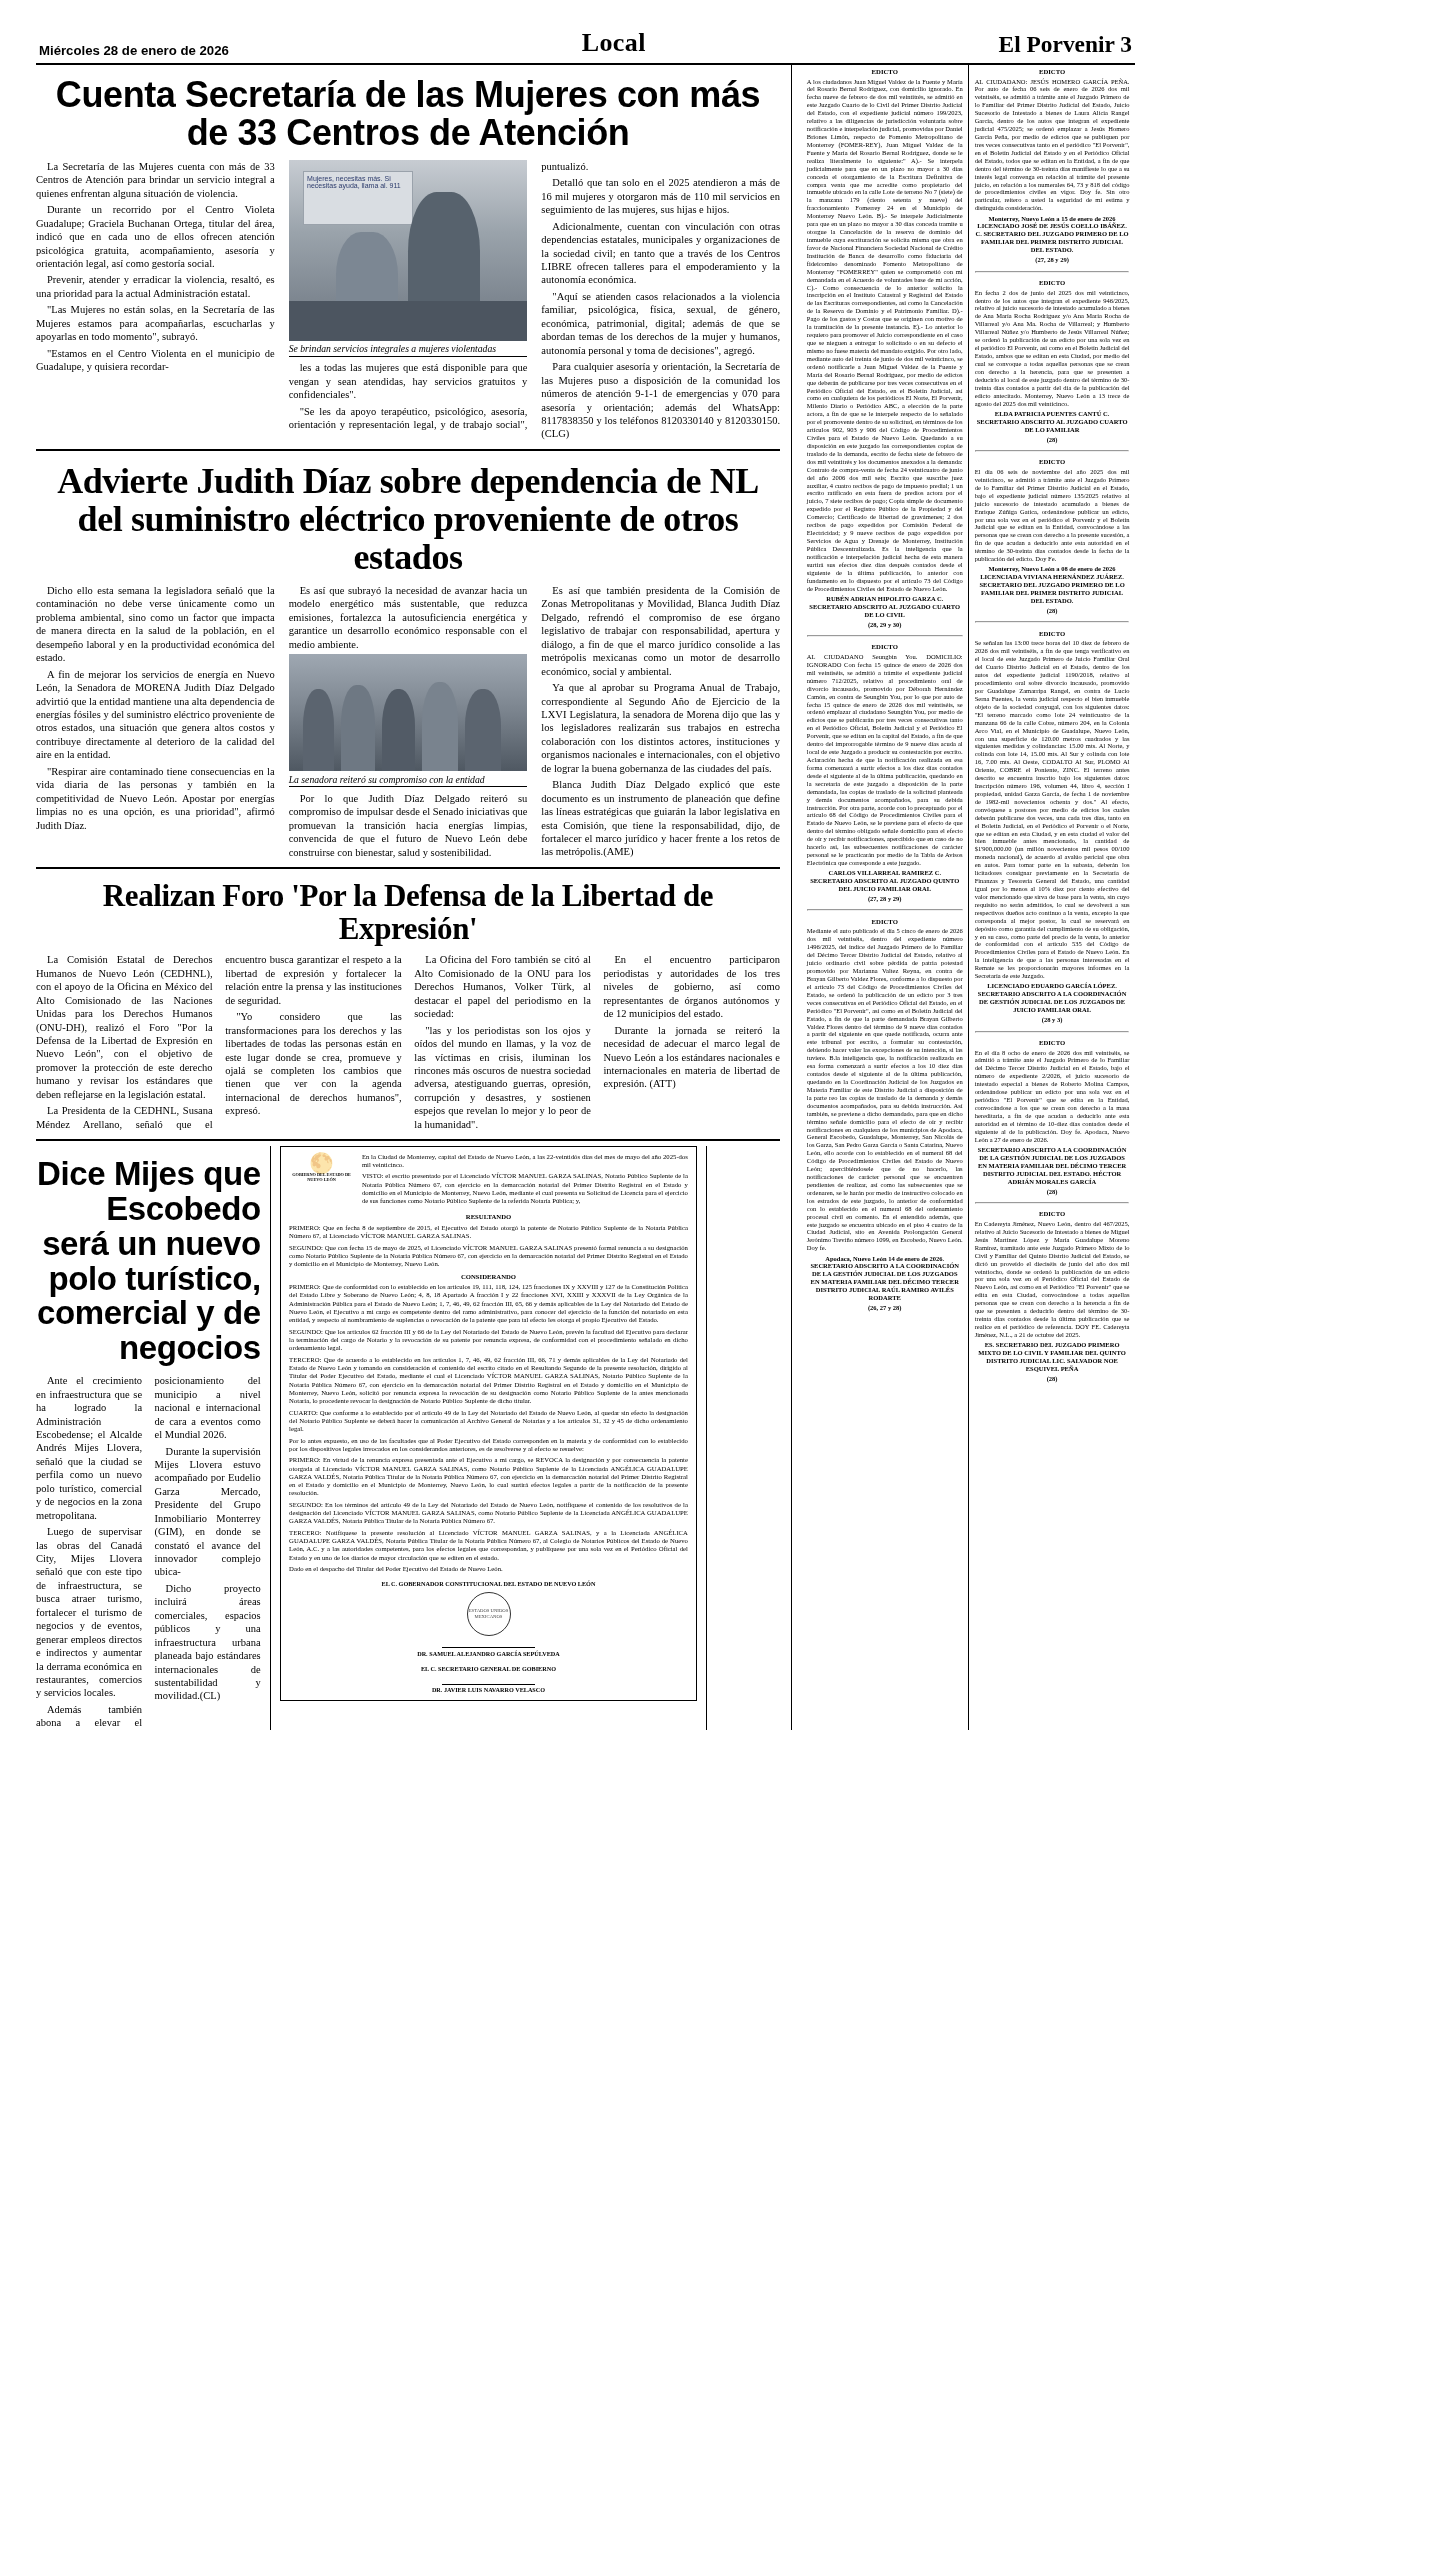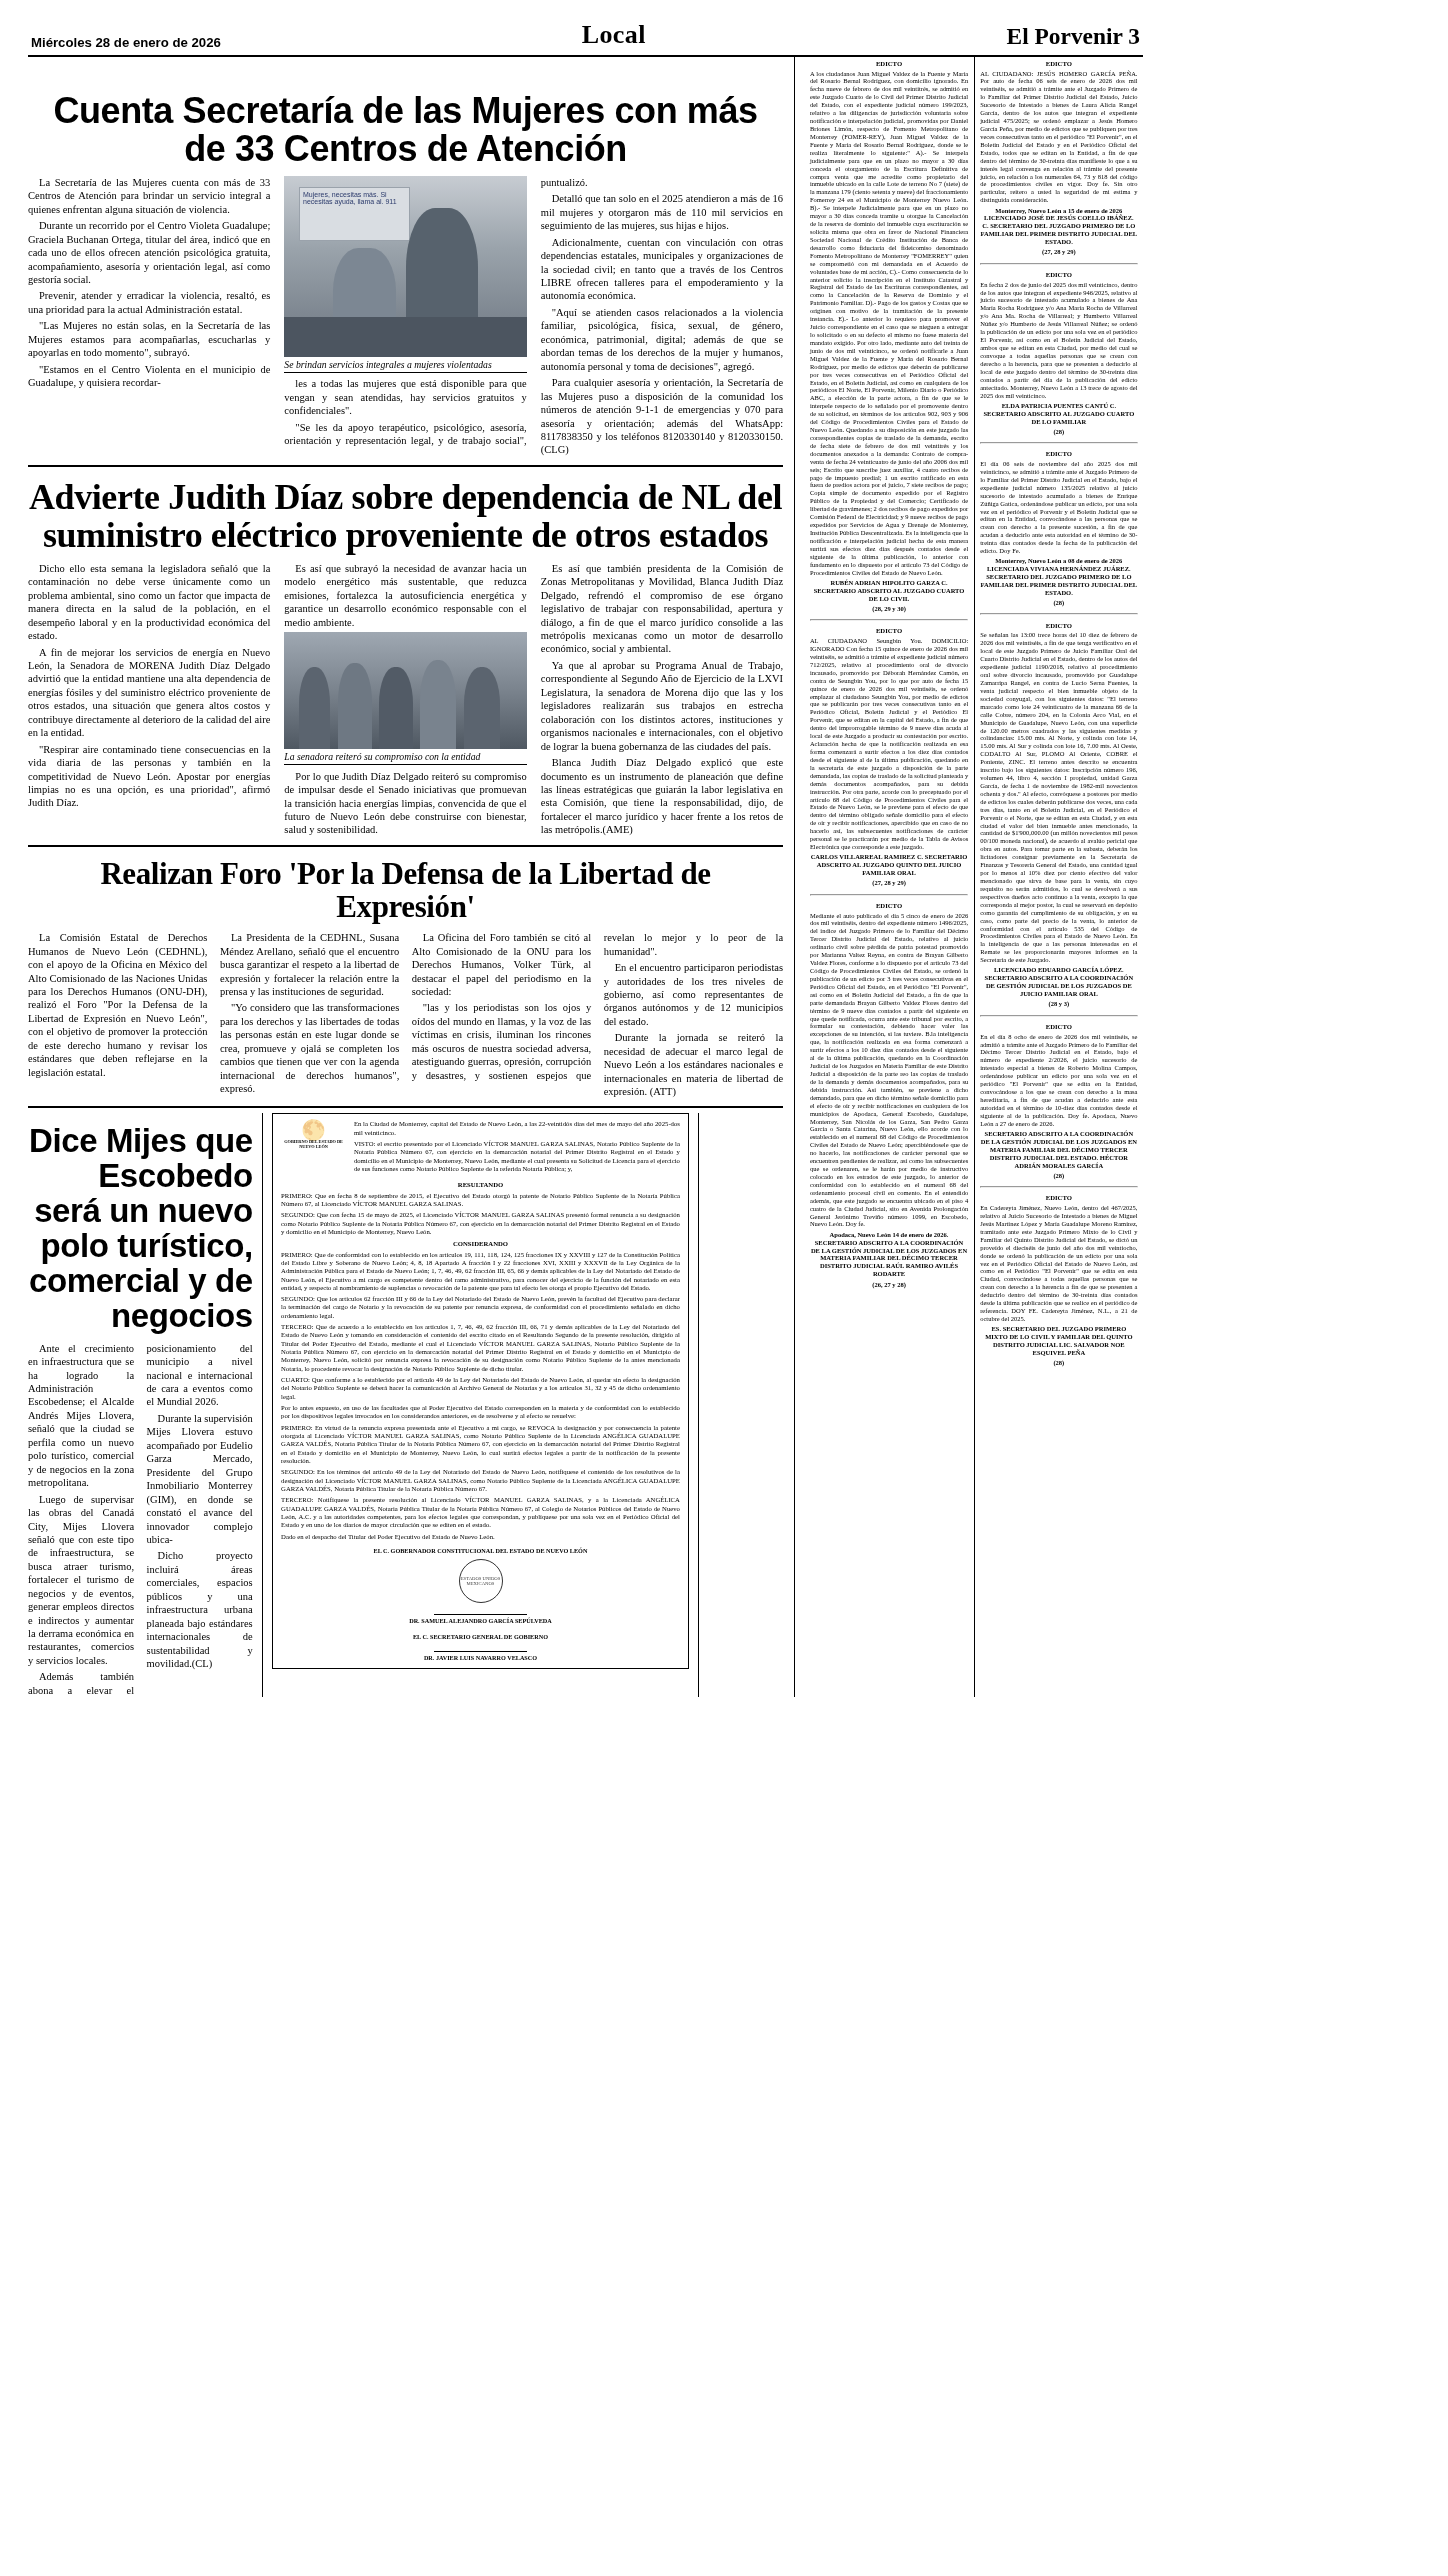--- a/index.html
+++ b/index.html
@@ -1,24 +1,24 @@
 <!DOCTYPE html>
 <html lang="es" style="font-size:12.5px"><head>
 <meta charset="utf-8">
 <style>
   html,body{margin:0;padding:0;background:#ffffff;}
   body{width:1449px;font-family:"Liberation Serif", serif;color:#000;}
-  .page{width:1171px;min-height:2576px;position:relative;padding:0;box-sizing:border-box;}
+  .page{width:1171px;min-height:2576px;position:relative;padding:8px;box-sizing:border-box;}
   .masthead{display:flex;align-items:flex-end;justify-content:space-between;padding:20px 31px 4.7px 31px;}
   .masthead .date{font-family:"Liberation Sans",sans-serif;font-size:13.2px;font-weight:bold;}
   .masthead .section{font-family:"Liberation Serif",serif;font-size:26px;font-weight:bold;letter-spacing:0.4px;}
   .masthead .brand{font-family:"Liberation Serif",serif;font-size:23.4px;font-weight:bold;}
   .rule{border-bottom:2.3px solid #000;margin:0 28px;}
   .content{display:flex;padding:0 28px;box-sizing:border-box;}
-  .leftcol{width:958px;padding-right:11px;box-sizing:border-box;margin-top:24px;}
+  .leftcol{width:958px;padding-right:11px;box-sizing:border-box;}
   .rightcol{width:435px;border-left:0.8px solid #000;padding-left:9.3px;box-sizing:border-box;display:flex;}
   .edicto-col{width:50%;box-sizing:border-box;padding:0 5.5px;}
   .edicto-col + .edicto-col{border-left:0.8px solid #000;}
   h1.headline{font-family:"Liberation Sans",sans-serif;font-weight:bold;font-size:36px;line-height:1.06;margin:11px 0 7.8px 0;text-align:center;letter-spacing:-0.4px;}
   h1.headline.small{font-size:33px;text-align:right;}
   h1.headline.left{text-align:center;font-family:Liberation Serif, serif;}
   .story{margin-bottom:6.2px;}
   .cols3{column-count:3;column-gap:14px;column-rule:0;}
   .cols4{column-count:4;column-gap:12.5px;}
   .cols2{column-count:2;column-gap:12.5px;}

